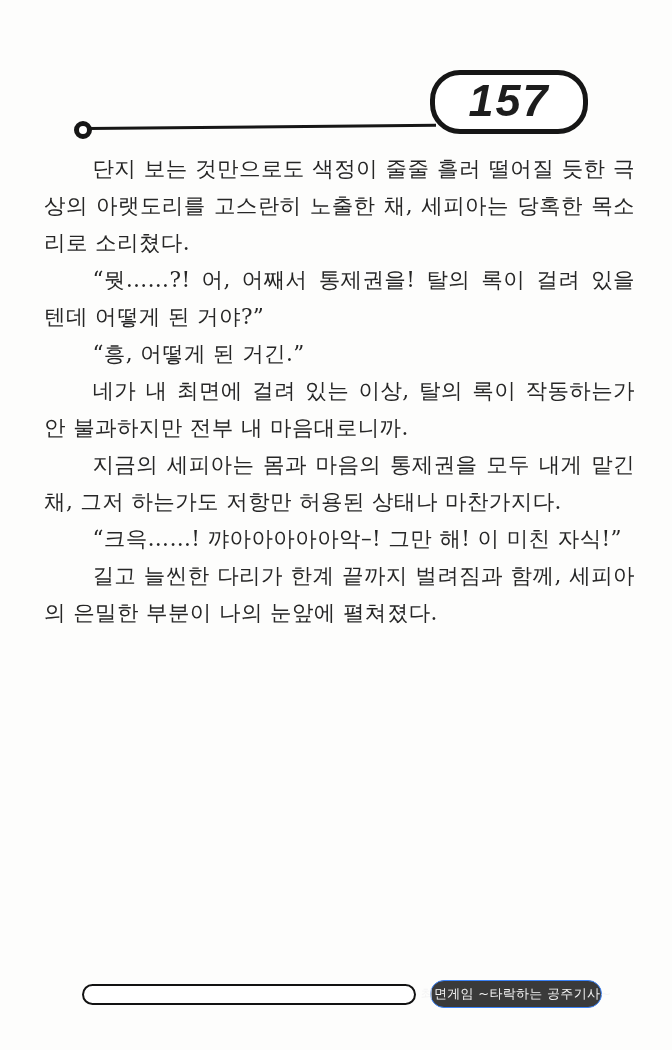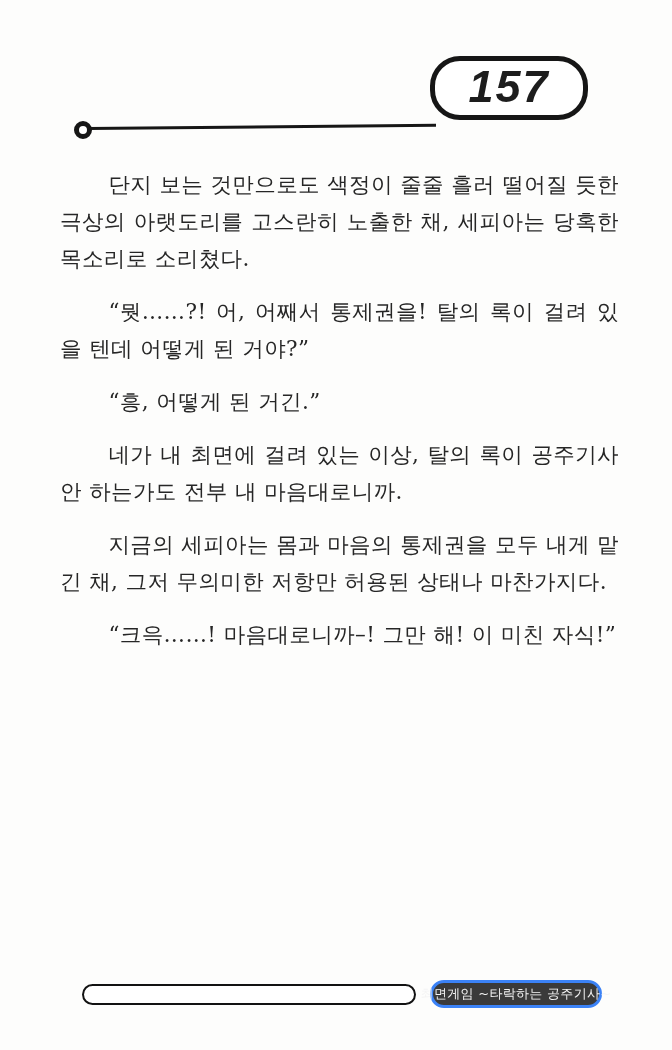--- a/index.html
+++ b/index.html
@@ -25,21 +25,21 @@
     background:#fff;
   }
   .header-rule{
     position:absolute;left:88px;top:127px;
     width:348px;height:3px;
     background:#161616;
     transform:rotate(-0.55deg);
     transform-origin:left center;
   }
   .page-number-badge{
-    position:absolute;left:430px;top:56px;
+    position:absolute;left:430px;top:70px;
     width:158px;height:64px;
     border:5px solid #161616;
     border-radius:30px;
     background:#fff;
     display:flex;align-items:center;justify-content:center;
     box-sizing:border-box;
   }
   .page-number-badge span{
     font-family:"Liberation Sans","DejaVu Sans",sans-serif;
     font-weight:bold;
@@ -53,39 +53,39 @@
   
   .page-body{
     position:absolute;left:44px;top:150px;
     width:591px;
     font-size:21.5px;
     line-height:37px;
     text-align:justify;
     letter-spacing:0.4px;
   }
   .page-body p{
-    margin:16px;
+    margin:0;
     text-indent:2.25em;
   }
 
   
   .footer-capsule{
     position:absolute;left:82px;top:984px;
     width:334px;height:21px;
     border:2.5px solid #121212;
     border-radius:13px;
     background:#fff;
     box-sizing:border-box;
   }
   .series-title-badge{
     position:absolute;left:430px;top:980px;
     width:172px;height:28px;
     border-radius:14px;
     background:#3a3a3a;
-    border:3px solid #3b82f6;
+    border:1px solid #3b82f6;
     display:flex;align-items:center;justify-content:center;
     box-sizing:border-box;
   }
   .series-title-badge span{
     color:#f4f4f4;
     font-size:13px;
     letter-spacing:0.3px;
     white-space:nowrap;
     font-family:"DejaVu Sans","Liberation Sans",sans-serif;
   }
@@ -100,23 +100,24 @@
     <span class="header-rule"></span>
     <div class="page-number-badge">
       <span>157</span>
     </div>
   </header>
 
   <main class="page-body">
       <p>단지 보는 것만으로도 색정이 줄줄 흘러 떨어질 듯한 극상의 아랫도리를 고스란히 노출한 채, 세피아는 당혹한 목소리로 소리쳤다.</p>
       <p>“뭣……?! 어, 어째서 통제권을! 탈의 록이 걸려 있을 텐데 어떻게 된 거야?”</p>
       <p>“흥, 어떻게 된 거긴.”</p>
-      <p>네가 내 최면에 걸려 있는 이상, 탈의 록이 공주기사 안 하는가도 전부 내 마음대로니까.</p>
-      <p>지금의 세피아는 몸과 마음의 통제권을 모두 내게 맡긴 채, 그저 무의미한 저항만 허용된 상태나 마찬가지다.</p>
-      <p>“크윽……! 마음대로니까–! 그만 해! 이 미친 자식!”</p>
+      <p>네가 내 최면에 걸려 있는 이상, 탈의 록이 작동하는가 안 불과하지만 전부 내 마음대로니까.</p>
+      <p>지금의 세피아는 몸과 마음의 통제권을 모두 내게 맡긴 채, 그저 하는가도 저항만 허용된 상태나 마찬가지다.</p>
+      <p>“크윽……! 꺄아아아아아악–! 그만 해! 이 미친 자식!”</p>
+      <p>길고 늘씬한 다리가 한계 끝까지 벌려짐과 함께, 세피아의 은밀한 부분이 나의 눈앞에 펼쳐졌다.</p>
     </main>
 
   <footer>
     <div class="footer-capsule"></div>
     <div class="series-title-badge">
       <span>최면게임 ~타락하는 공주기사~</span>
     </div>
   </footer>
 
 </div>

